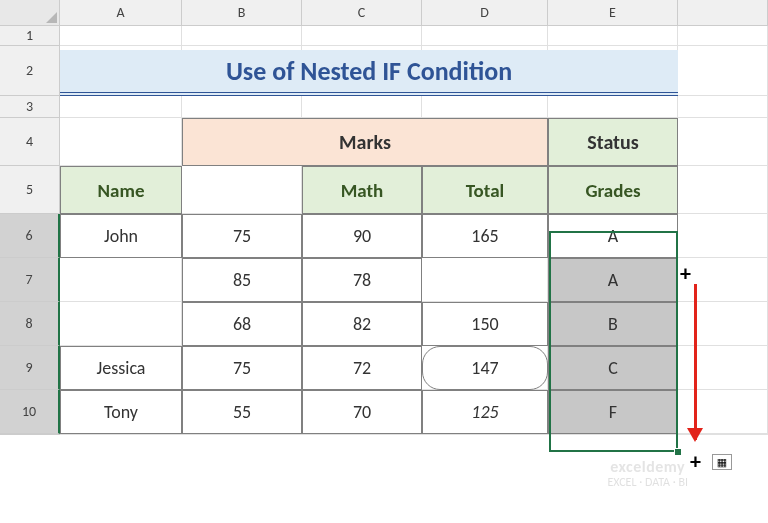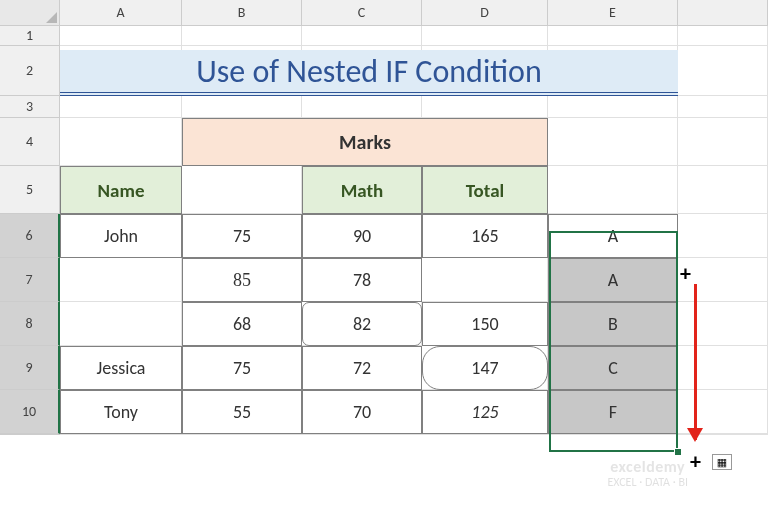--- a/index.html
+++ b/index.html
@@ -52,22 +52,22 @@
     border-right: 1px solid #e0e0e0;
     border-bottom: 1px solid #e0e0e0;
     background: #fff;
   }
   
   .title-banner {
     grid-column: 3 / 8;
     grid-row: 3;
     background: #deebf6;
     color: #2f5496;
-    font-size: 32px;
-    font-weight: 400;
+    font-size: 26px;
+    font-weight: 700;
     display: flex;
     align-items: center;
     justify-content: center;
     border-bottom: 4px double #2f5496;
     margin-top: 4px;
   }
   
   .tblcell {
     border: 1px solid #808080;
     display: flex;
@@ -241,33 +241,35 @@
     <div class="cell" style="grid-area: 11 / 7;"></div>
     <div class="cell" style="grid-area: 11 / 8;"></div>
     <div class="cell" style="grid-area: 12 / 3;"></div>
     <div class="cell" style="grid-area: 12 / 4;"></div>
     <div class="cell" style="grid-area: 12 / 5;"></div>
     <div class="cell" style="grid-area: 12 / 6;"></div>
     <div class="cell" style="grid-area: 12 / 7;"></div>
     <div class="cell" style="grid-area: 12 / 8;"></div>
     <div class="title-banner">Use of Nested IF Condition</div>
     <div class="tblcell marks-head" style="grid-area: 5 / 4 / auto / 7;">Marks</div>
+    <div class="tblcell status-head" style="grid-area: 5 / 7;">Status</div>
     <div class="tblcell sub-head" style="grid-area: 6 / 3;">Name</div>
     <div class="tblcell sub-head" style="grid-area: 6 / 5;">Math</div>
     <div class="tblcell sub-head" style="grid-area: 6 / 6;">Total</div>
+    <div class="tblcell sub-head" style="grid-area: 6 / 7;">Grades</div>
     <div class="tblcell data" style="grid-area: 7 / 3;">John</div>
     <div class="tblcell data" style="grid-area: 7 / 4;">75</div>
     <div class="tblcell data" style="grid-area: 7 / 5;">90</div>
     <div class="tblcell data" style="grid-area: 7 / 6;">165</div>
     <div class="tblcell data" style="grid-area: 7 / 7;">A</div>
-    <div class="tblcell data" style="grid-area: 8 / 4; font-family: Liberation Serif, serif;">85</div>
+    <div class="tblcell data" style="grid-area: 8 / 4;">85</div>
     <div class="tblcell data" style="grid-area: 8 / 5;">78</div>
     <div class="tblcell sel-range" style="grid-area: 8 / 7;">A</div>
     <div class="tblcell data" style="grid-area: 9 / 4;">68</div>
-    <div class="tblcell data" style="grid-area: 9 / 5; border-radius: 7px;">82</div>
+    <div class="tblcell data" style="grid-area: 9 / 5;">82</div>
     <div class="tblcell data" style="grid-area: 9 / 6;">150</div>
     <div class="tblcell sel-range" style="grid-area: 9 / 7;">B</div>
     <div class="tblcell data" style="grid-area: 10 / 3;">Jessica</div>
     <div class="tblcell data" style="grid-area: 10 / 4;">75</div>
     <div class="tblcell data" style="grid-area: 10 / 5;">72</div>
     <div class="tblcell data" style="grid-area: 10 / 6; border-radius: 18px;">147</div>
     <div class="tblcell sel-range" style="grid-area: 10 / 7;">C</div>
     <div class="tblcell data" style="grid-area: 11 / 3;">Tony</div>
     <div class="tblcell data" style="grid-area: 11 / 4;">55</div>
     <div class="tblcell data" style="grid-area: 11 / 5;">70</div>

